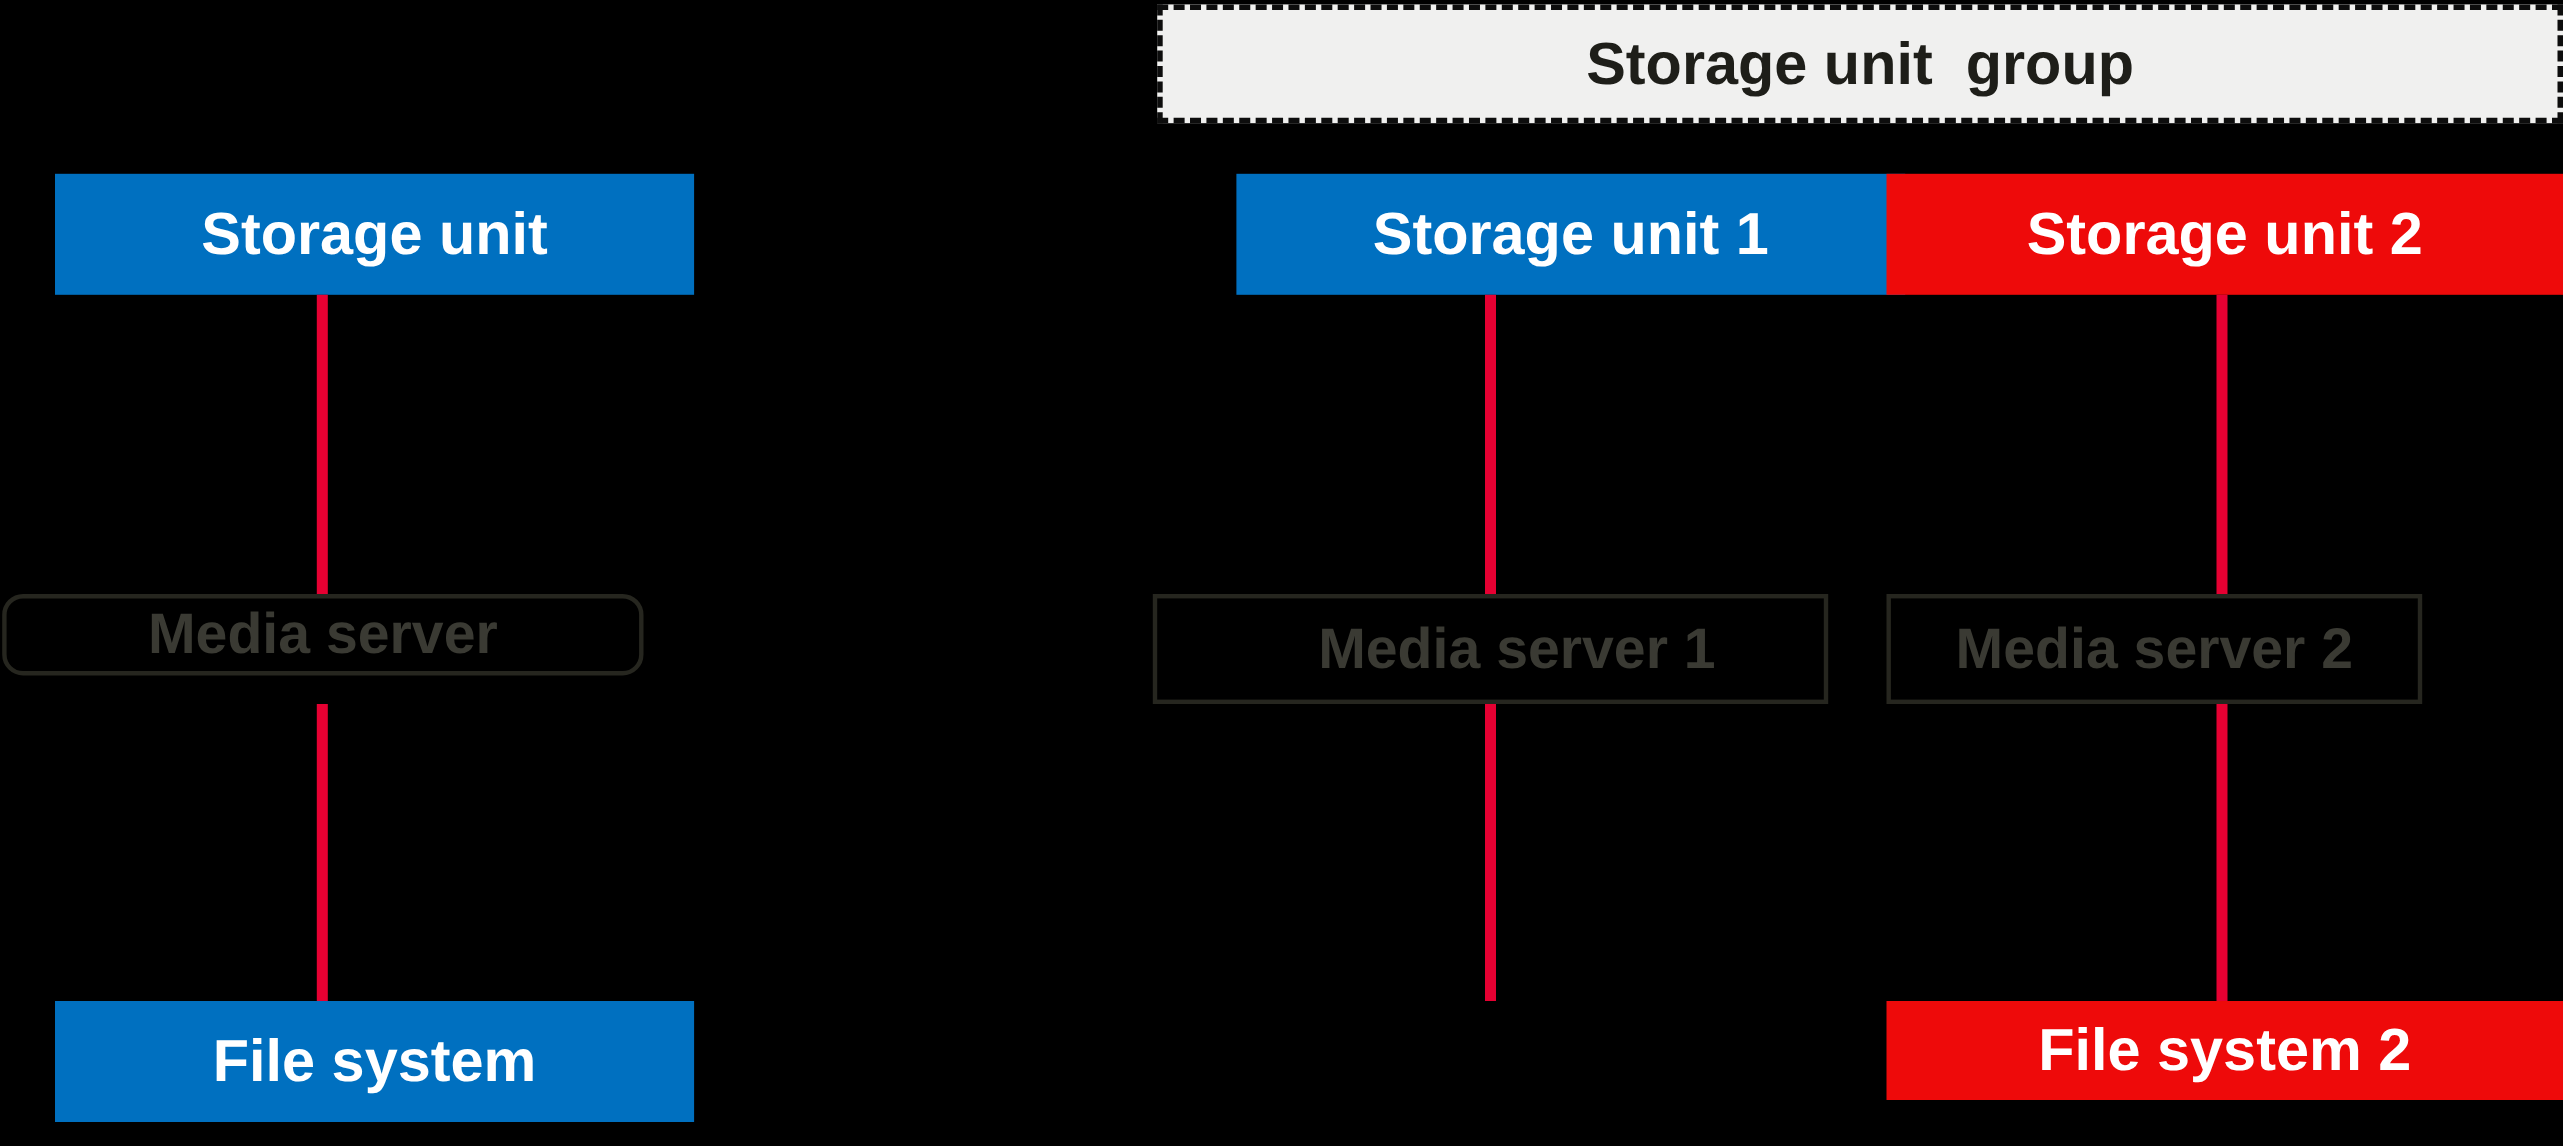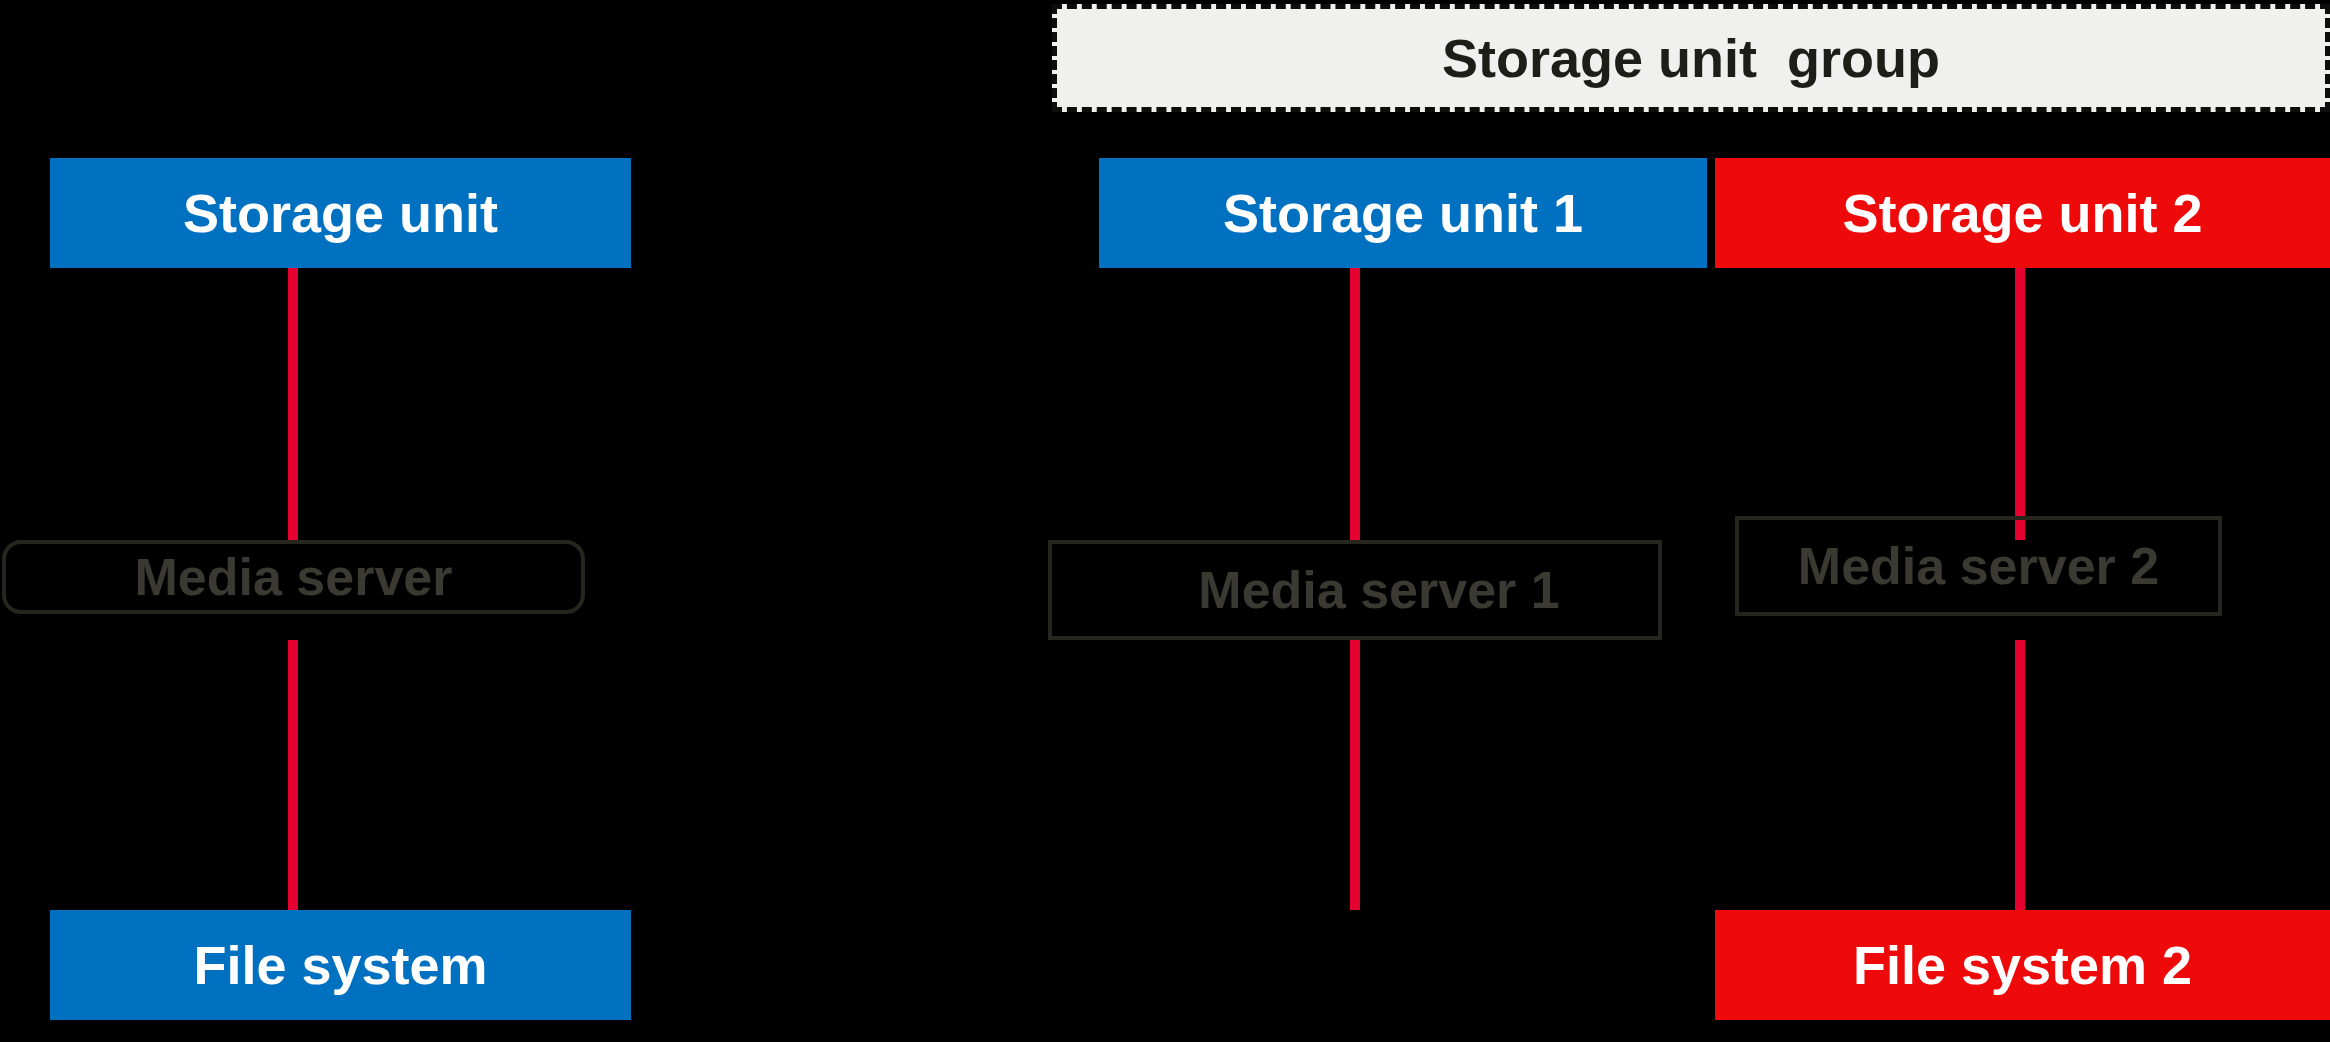--- a/index.html
+++ b/index.html
@@ -62,29 +62,29 @@
     width: 10px;
     background: #e60032;
   }
   
   .su-left   { left: 2px;    top: 158px; width: 581px; height: 110px; }
   .ms-left   { left: 2px;    top: 540px; width: 583px; height: 74px; border-radius: 19px; }
   .fs-left   { left: 2px;    top: 910px; width: 581px; height: 110px; }
   .lineL-a   { left: 288px;  top: 268px; height: 272px; }
   .lineL-b   { left: 288px;  top: 640px; height: 270px; }
   
-  .su-1      { left: 1051px; top: 158px; width: 608px; height: 110px; }
+  .su-1      { left: 1076px; top: 158px; width: 608px; height: 110px; }
   .ms-1      { left: 1048px; top: 540px; width: 614px; height: 100px; padding-left: 48px; }
   .fs-1      { left: 1051px; top: 910px; width: 608px; height: 110px; }
   .line1-a   { left: 1350px; top: 268px; height: 272px; }
   .line1-b   { left: 1350px; top: 640px; height: 270px; }
   
   .su-2      { left: 1715px; top: 158px; width: 615px; height: 110px; }
-  .ms-2      { left: 1715px; top: 516px; width: 487px; height: 100px; margin-left: 20px; }
-  .fs-2      { left: 1715px; top: 910px; width: 615px; height: 110px; }
+  .ms-2      { left: 1715px; top: 540px; width: 487px; height: 100px; }
+  .fs-2      { left: 1715px; top: 910px; width: 615px; height: 90px; }
   .line2-a   { left: 2015px; top: 268px; height: 272px; }
   .line2-b   { left: 2015px; top: 640px; height: 270px; }
 </style>
 </head>
 <body>
 
 <div class="canvas">
 
   <div class="node node-blue su-left">Storage unit</div>
   <div class="vline lineL-a"></div>

